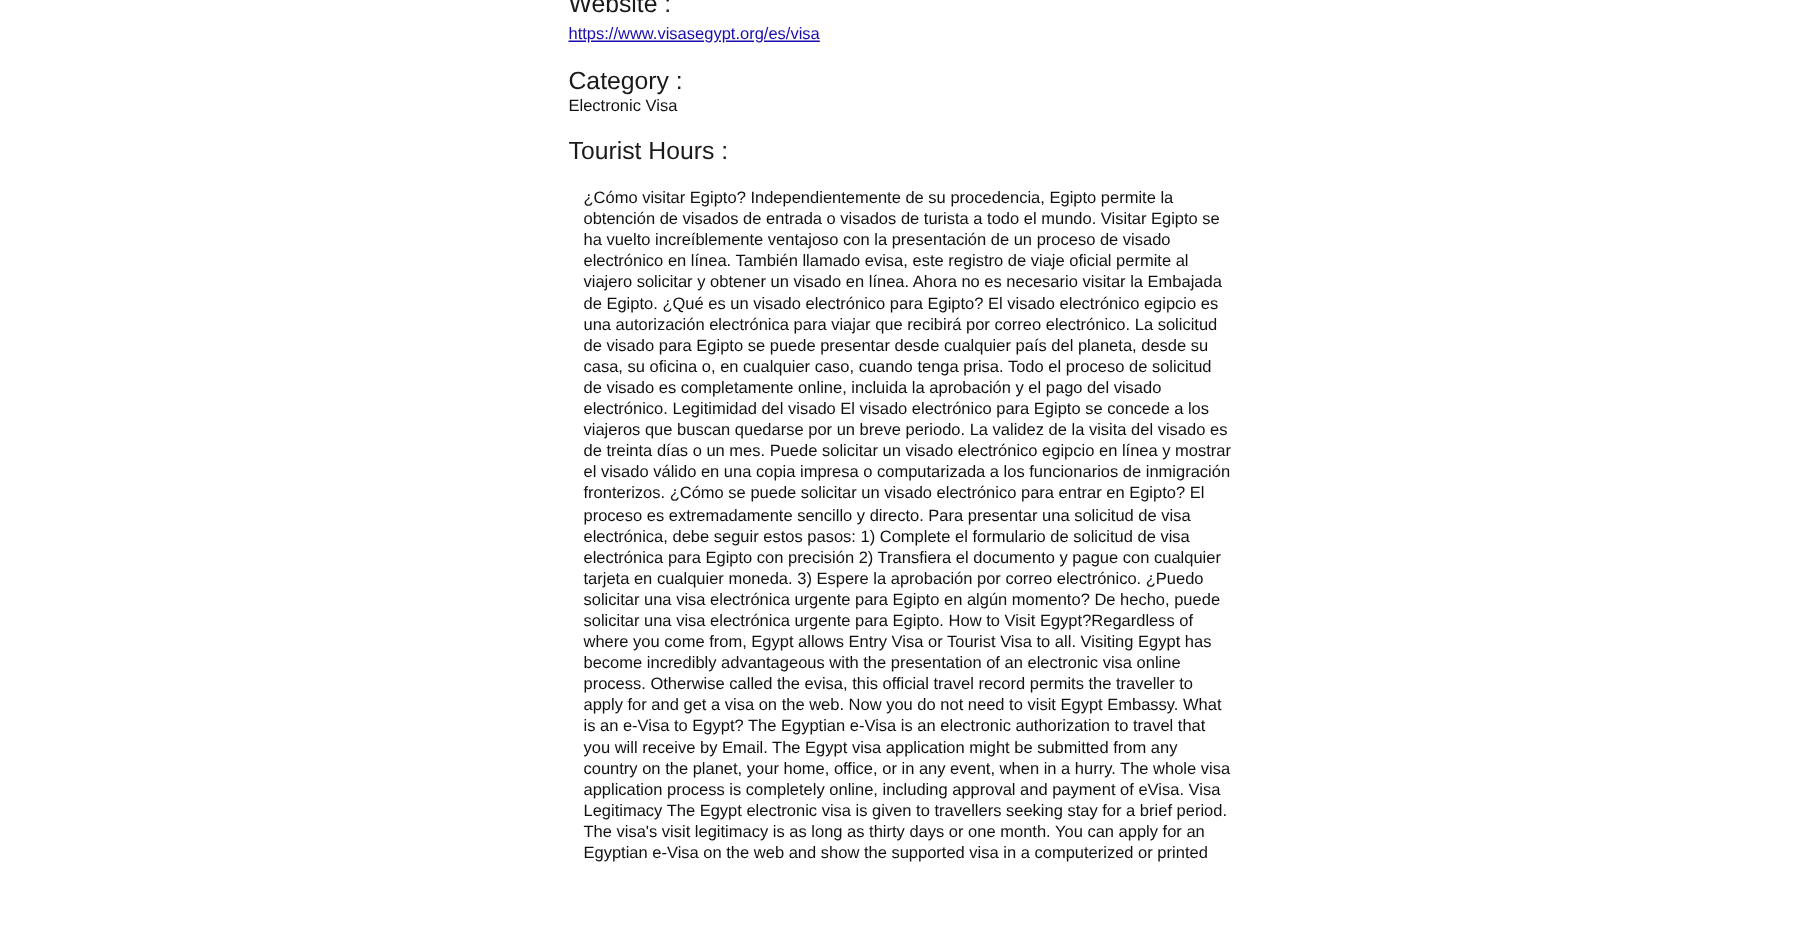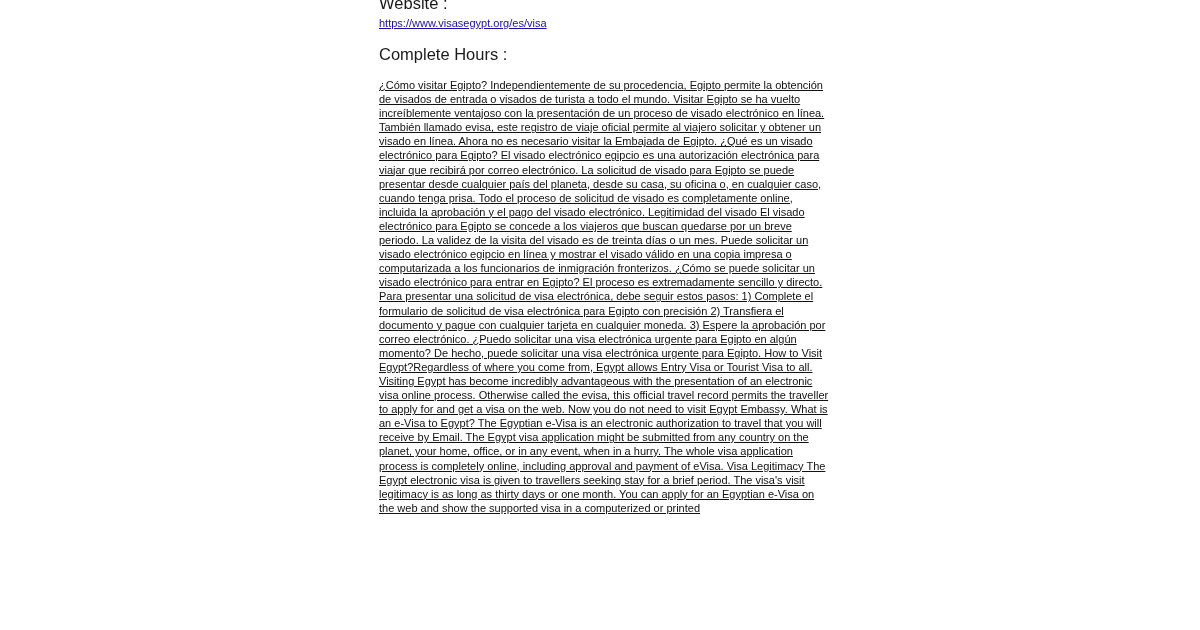--- a/index.html
+++ b/index.html
@@ -2,29 +2,33 @@
 <html><head>
   <meta charset="utf-8">
   <style>
     html, body { margin: 0; padding: 0; background: #ffffff; }
     body { width: 1200px; height: 630px; overflow: hidden; position: relative; font-family: "Liberation Sans", sans-serif; color: #000; }
     .col { position: absolute; left: 379px; top: -6px; width: 452px; }
     .field { margin-bottom: 14px; }
     .label { font-size: 16.5px; line-height: 19px; color: #1a1a1a; margin: 0; font-weight: normal; }
     .value { font-size: 11px; line-height: 14.1px; margin: 0; color: #111; }
     a.value { color: #1a0dab; display: inline-block; }
-    .desc { font-size: 11px; line-height: 14.1px; margin: 0; color: #111; text-decoration: underline; }
+    .desc { font-size: 11px; line-height: 14.1px; margin: 10px; color: #111; }
   </style>
 </head>
 <body>
 
 <div class="col">
   <div class="field">
     <h3 class="label">Website :</h3>
     <a class="value" href="#">https://www.visasegypt.org/es/visa</a>
   </div>
   <div class="field">
-    <h3 class="label">Complete Hours :</h3>
+    <h3 class="label">Category :</h3>
+    <p class="value">Electronic Visa</p>
+  </div>
+  <div class="field">
+    <h3 class="label">Tourist Hours :</h3>
   </div>
   <div class="field">
     <p class="desc">¿Cómo visitar Egipto? Independientemente de su procedencia, Egipto permite la obtención de visados de entrada o visados de turista a todo el mundo. Visitar Egipto se ha vuelto increíblemente ventajoso con la presentación de un proceso de visado electrónico en línea. También llamado evisa, este registro de viaje oficial permite al viajero solicitar y obtener un visado en línea. Ahora no es necesario visitar la Embajada de Egipto. ¿Qué es un visado electrónico para Egipto? El visado electrónico egipcio es una autorización electrónica para viajar que recibirá por correo electrónico. La solicitud de visado para Egipto se puede presentar desde cualquier país del planeta, desde su casa, su oficina o, en cualquier caso, cuando tenga prisa. Todo el proceso de solicitud de visado es completamente online, incluida la aprobación y el pago del visado electrónico. Legitimidad del visado El visado electrónico para Egipto se concede a los viajeros que buscan quedarse por un breve periodo. La validez de la visita del visado es de treinta días o un mes. Puede solicitar un visado electrónico egipcio en línea y mostrar el visado válido en una copia impresa o computarizada a los funcionarios de inmigración fronterizos. ¿Cómo se puede solicitar un visado electrónico para entrar en Egipto? El proceso es extremadamente sencillo y directo. Para presentar una solicitud de visa electrónica, debe seguir estos pasos: 1) Complete el formulario de solicitud de visa electrónica para Egipto con precisión 2) Transfiera el documento y pague con cualquier tarjeta en cualquier moneda. 3) Espere la aprobación por correo electrónico. ¿Puedo solicitar una visa electrónica urgente para Egipto en algún momento? De hecho, puede solicitar una visa electrónica urgente para Egipto.  How to Visit Egypt?Regardless of where you come from, Egypt allows Entry Visa or Tourist Visa to all. Visiting Egypt has become incredibly advantageous with the presentation of an electronic visa online process. Otherwise called the evisa, this official travel record permits the traveller to apply for and get a visa on the web. Now you do not need to visit Egypt Embassy. What is an e-Visa to Egypt? The Egyptian e-Visa is an electronic authorization to travel that you will receive by Email. The Egypt visa application might be submitted from any country on the planet, your home, office, or in any event, when in a hurry. The whole visa application process is completely online, including approval and payment of eVisa. Visa Legitimacy The Egypt electronic visa is given to travellers seeking stay for a brief period. The visa's visit legitimacy is as long as thirty days or one month. You can apply for an Egyptian e-Visa on the web and show the supported visa in a computerized or printed</p>
   </div>
 </div>
 
 </body></html>

